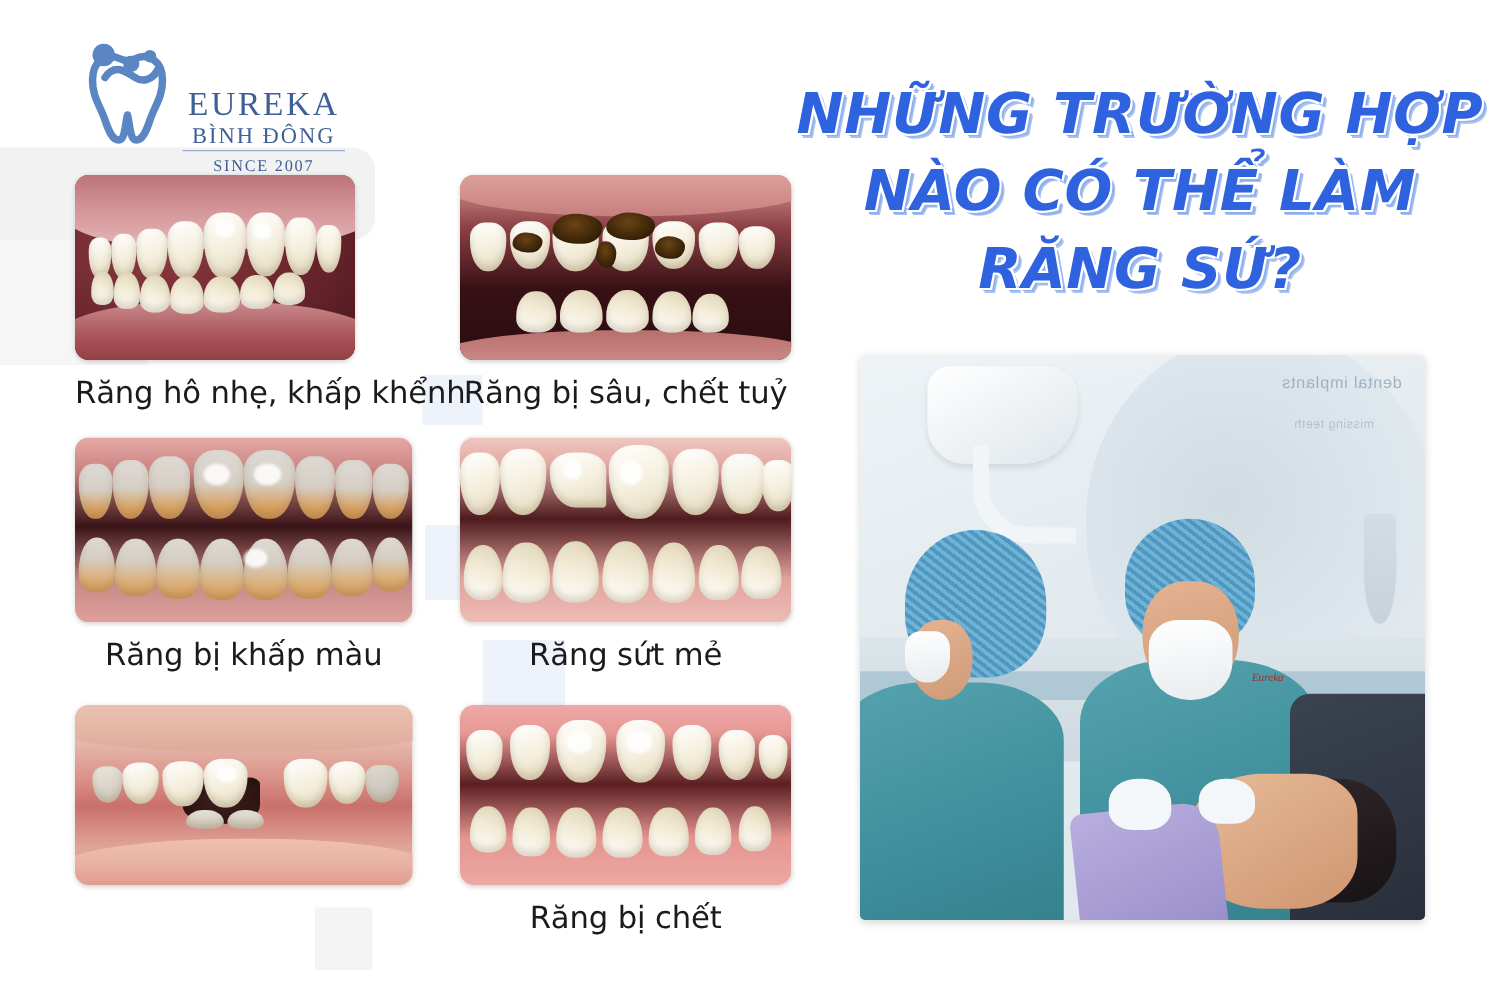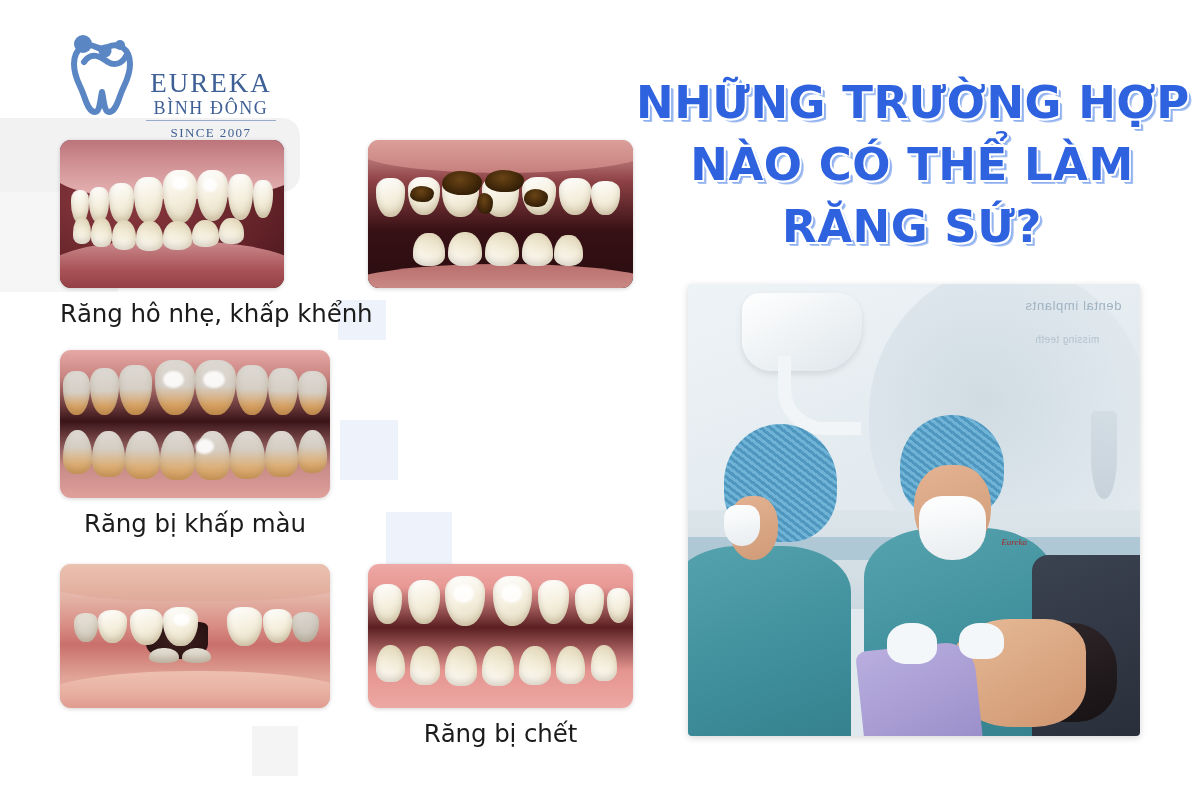--- a/index.html
+++ b/index.html
@@ -95,33 +95,33 @@
   }
 
   
   .title {
     position: absolute;
     left: 636px; top: 60px;
     width: 552px;
     text-align: center;
     font-family: "DejaVu Sans", sans-serif;
     font-weight: bold;
+    font-style: italic;
     font-size: 45px;
     line-height: 1.38;
     letter-spacing: 0.5px;
     color: #2f62df;
     text-transform: uppercase;
     text-shadow:
        1.6px 1.6px 0 #ffffff,
       -1.6px -1.6px 0 #ffffff,
        1.6px -1.6px 0 #ffffff,
       -1.6px 1.6px 0 #ffffff,
        3px 3px 0 #8fb0ee,
        4px 4px 0 #a7c1f2;
-    margin-top: 12px;
   }
   .title-line { display: block; white-space: nowrap; }
 
   
   .grid {
     position: absolute;
     left: 0; top: 0;
     width: 660px; height: 800px;
   }
   .cell { position: absolute; }
@@ -407,20 +407,21 @@
         <div class="decay" style="left:16%; top:31%; width:9%;  height:11%;"></div>
         <div class="decay" style="left:59%; top:33%; width:9%;  height:12%;"></div>
         <div class="decay" style="left:41%; top:36%; width:6%;  height:14%;"></div>
         <div class="tooth low" style="left:17%; top:63%; width:12%; height:22%;"></div>
         <div class="tooth low" style="left:30%; top:62%; width:13%; height:23%;"></div>
         <div class="tooth low" style="left:44%; top:62%; width:13%; height:23%;"></div>
         <div class="tooth low" style="left:58%; top:63%; width:12%; height:22%;"></div>
         <div class="tooth low" style="left:70%; top:64%; width:11%; height:21%;"></div>
       </div>
     </div>
+    <div class="caption">Răng bị sâu, chết tuỷ</div>
   </div>
 
   <div class="cell" style="left:60px; top:350px; width:270px;">
     <div class="photo" style="height:148px;">
       <div class="ph p3">
         <div class="tooth stain" style="left:1%;  top:14%; width:10%; height:30%;"></div>
         <div class="tooth stain" style="left:11%; top:12%; width:11%; height:32%;"></div>
         <div class="tooth stain" style="left:22%; top:10%; width:12%; height:34%;"></div>
         <div class="tooth stain" style="left:35%; top:7%;  width:15%; height:37%;"></div>
         <div class="tooth stain" style="left:50%; top:7%;  width:15%; height:37%;"></div>
@@ -436,20 +437,43 @@
         <div class="tooth stain low" style="left:76%; top:55%; width:12%; height:31%;"></div>
         <div class="tooth stain low" style="left:88%; top:54%; width:11%; height:29%;"></div>
         <div class="spec" style="left:38%; top:14%; width:8%;  height:12%;"></div>
         <div class="spec" style="left:53%; top:14%; width:8%;  height:12%;"></div>
         <div class="spec" style="left:50%; top:60%; width:7%;  height:10%;"></div>
       </div>
     </div>
     <div class="caption">Răng bị khấp màu</div>
   </div>
 
+  <div class="cell" style="left:368px; top:350px; width:265px;">
+    <div class="photo" style="height:148px;">
+      <div class="ph p4">
+        <div class="tooth" style="left:0%;  top:8%;  width:12%; height:34%;"></div>
+        <div class="tooth" style="left:12%; top:6%;  width:14%; height:36%;"></div>
+        <div class="tooth" style="left:27%; top:8%;  width:17%; height:30%; border-radius:42% 42% 6% 46% / 30% 30% 8% 60%;"></div>
+        <div class="tooth" style="left:45%; top:4%;  width:18%; height:40%;"></div>
+        <div class="tooth" style="left:64%; top:6%;  width:14%; height:36%;"></div>
+        <div class="tooth" style="left:79%; top:9%;  width:13%; height:32%;"></div>
+        <div class="tooth" style="left:91%; top:12%; width:10%; height:28%;"></div>
+        <div class="tooth low" style="left:1%;  top:58%; width:12%; height:30%;"></div>
+        <div class="tooth low" style="left:13%; top:57%; width:14%; height:32%;"></div>
+        <div class="tooth low" style="left:28%; top:56%; width:14%; height:33%;"></div>
+        <div class="tooth low" style="left:43%; top:56%; width:14%; height:33%;"></div>
+        <div class="tooth low" style="left:58%; top:57%; width:13%; height:32%;"></div>
+        <div class="tooth low" style="left:72%; top:58%; width:12%; height:30%;"></div>
+        <div class="tooth low" style="left:85%; top:59%; width:12%; height:28%;"></div>
+        <div class="spec" style="left:48%; top:12%; width:7%; height:14%;"></div>
+        <div class="spec" style="left:31%; top:12%; width:6%; height:11%;"></div>
+      </div>
+    </div>
+    <div class="caption">Răng sứt mẻ</div>
+  </div>
 
   <div class="cell" style="left:60px; top:564px; width:270px;">
     <div class="photo" style="height:144px;">
       <div class="ph p5">
         <div style="position:absolute;left:-4%;top:-4%;width:110%;height:30%;background:linear-gradient(180deg,#ecc5b3,#e0aa9b);border-radius:0 0 40% 40%;"></div>
         <div style="position:absolute;left:-6%;bottom:-10%;width:114%;height:36%;background:linear-gradient(0deg,#d98b80,#e8b1a2 60%,#eec0b1);border-radius:48% 48% 0 0;"></div>
         <div class="darkgap"></div>
         <div class="tooth" style="left:5%;  top:34%; width:9%;  height:20%; background:linear-gradient(160deg,#e9e4da,#cfc7bb);"></div>
         <div class="tooth" style="left:14%; top:32%; width:11%; height:23%;"></div>
         <div class="tooth" style="left:26%; top:31%; width:12%; height:25%;"></div>

